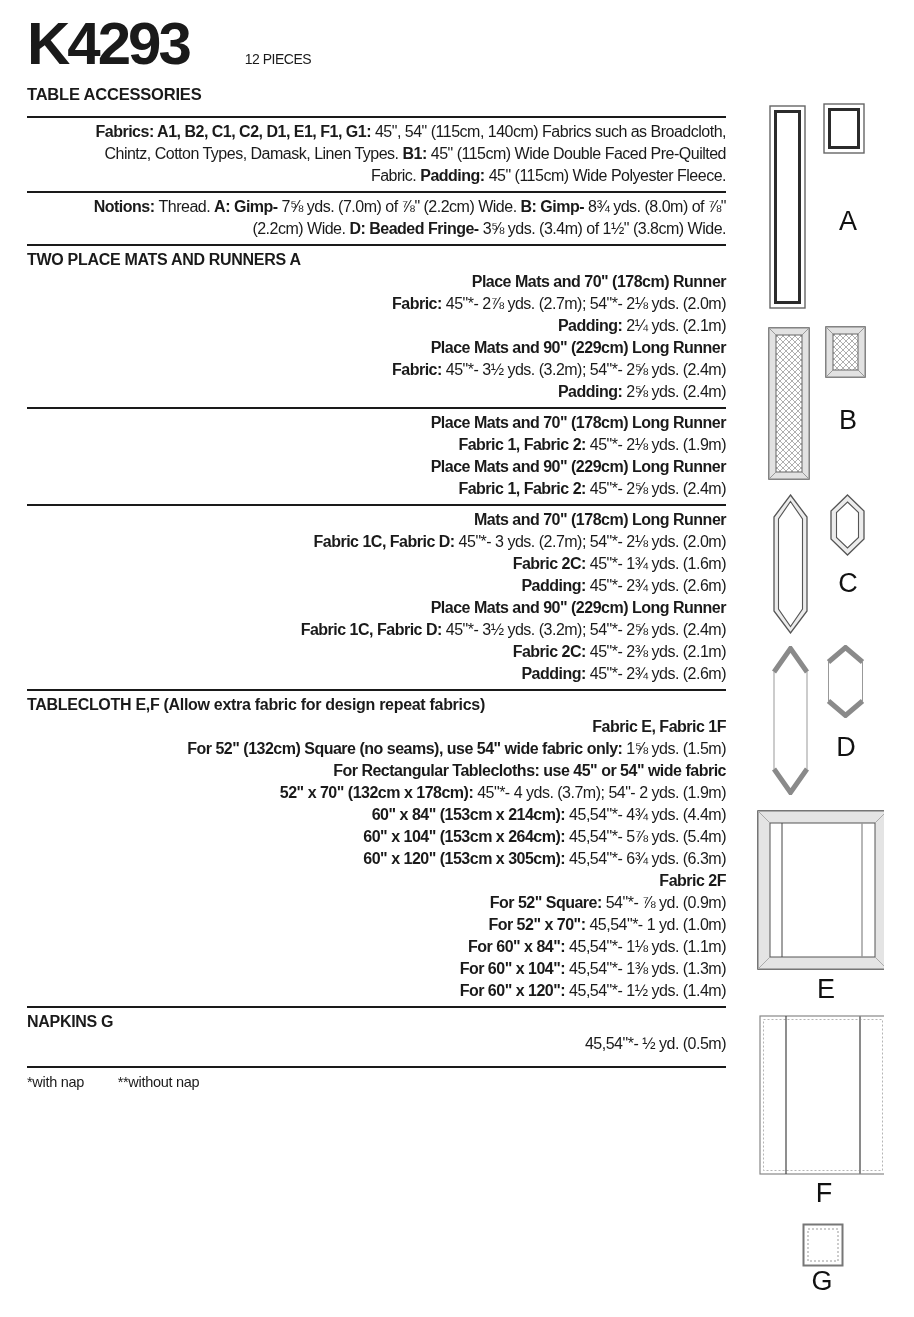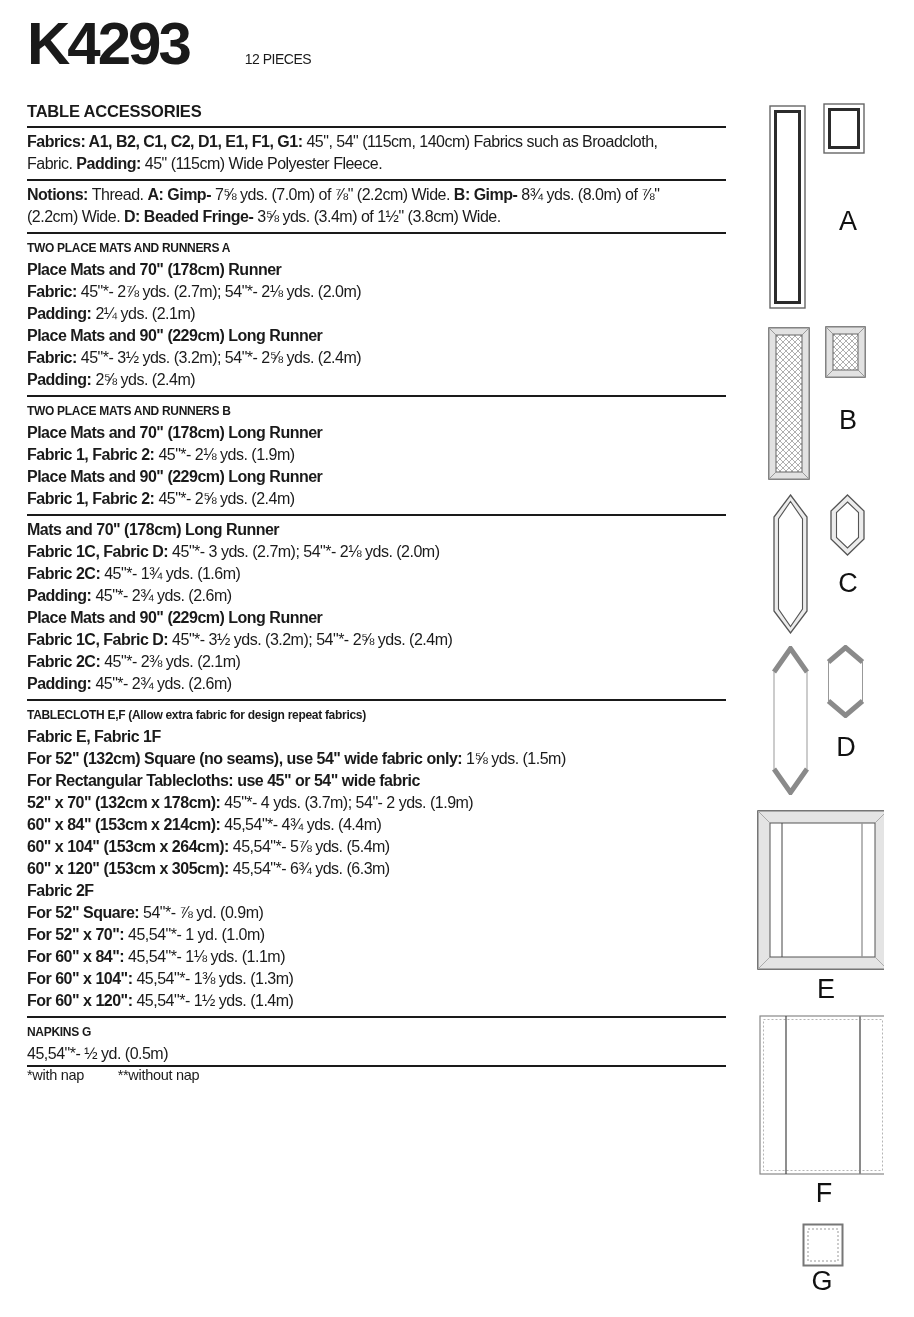--- a/index.html
+++ b/index.html
@@ -7,28 +7,28 @@
     position:relative;width:884px;height:1317px;background:#ffffff;overflow:hidden;
     font-family:"Liberation Sans",sans-serif;color:#1a1a1a;
   }
   
   .content{position:absolute;left:27px;top:12px;width:699px;}
   .title-row{display:flex;align-items:baseline;}
   .pattern-number{
     font-size:60px;font-weight:700;letter-spacing:-3px;line-height:64px;
   }
   .piece-count{font-size:14px;font-weight:400;letter-spacing:-0.5px;margin-left:56px;}
-  .category-title{font-size:16.5px;font-weight:700;letter-spacing:-0.2px;margin-top:26px;padding-bottom:5px;}
+  .category-title{font-size:16.5px;font-weight:700;letter-spacing:-0.2px;margin-top:9px;padding-bottom:12px;}
   .spec-section{border-top:2px solid #1a1a1a;padding-top:3px;padding-bottom:4px;}
-  .sec-heading{font-size:12px;font-weight:700;letter-spacing:-0.3px;line-height:22px;white-space:nowrap;}
-  .spec-line{font-size:16px;line-height:22px;letter-spacing:-0.5px;white-space:nowrap;}
+  .sec-heading{font-size:16px;font-weight:700;letter-spacing:-0.3px;line-height:22px;white-space:nowrap;}
+  .spec-line{font-size:16px;line-height:22px;letter-spacing:-0.5px;white-space:nowrap;text-align:right;}
   .spec-line .b{font-weight:700;}
-  .section-napkins{padding-bottom:0;}
+  .section-napkins{padding-bottom:11px;}
   .footnote{
-    border-top:2px solid #1a1a1a;font-size:14.5px;letter-spacing:-0.3px;
+    border-top:2px solid #1a1a1a;padding-top:6px;font-size:14.5px;letter-spacing:-0.3px;
   }
   .footnote .fn2{margin-left:30px;}
   
   .diagram-col{position:absolute;left:0;top:0;width:914px;height:1317px;pointer-events:none;}
   .dg{position:absolute;}
   .dg-label{
     position:absolute;font-size:27px;font-weight:400;color:#111;
     text-align:center;width:40px;line-height:30px;
   }
 </style>
@@ -40,37 +40,37 @@
   <div class="content">
     <div class="title-row">
       <div class="pattern-number">K4293</div>
       <div class="piece-count">12 PIECES</div>
     </div>
     <div class="category-title">TABLE ACCESSORIES</div>
 
     <div>
         <section class="spec-section">
           <div class="spec-line"><span class="b">Fabrics: A1, B2, C1, C2, D1, E1, F1, G1: </span><span>45", 54" (115cm, 140cm) Fabrics such as Broadcloth,</span></div>
+          <div class="spec-line"><span>Chintz, Cotton Types, Damask, Linen Types. </span><span class="b">B1: </span><span>45" (115cm) Wide Double Faced Pre-Quilted</span></div>
           <div class="spec-line"><span>Fabric. </span><span class="b">Padding: </span><span>45" (115cm) Wide Polyester Fleece.</span></div>
         </section>
         <section class="spec-section">
           <div class="spec-line"><span class="b">Notions: </span><span>Thread. </span><span class="b">A: Gimp- </span><span>7⅝ yds. (7.0m) of ⅞" (2.2cm) Wide. </span><span class="b">B: Gimp- </span><span>8¾ yds. (8.0m) of ⅞"</span></div>
           <div class="spec-line"><span>(2.2cm) Wide. </span><span class="b">D: Beaded Fringe- </span><span>3⅝ yds. (3.4m) of 1½" (3.8cm) Wide.</span></div>
         </section>
         <section class="spec-section">
           <div class="sec-heading">TWO PLACE MATS AND RUNNERS A</div>
           <div class="spec-line"><span class="b">Place Mats and 70" (178cm) Runner</span></div>
           <div class="spec-line"><span class="b">Fabric: </span><span>45"*- 2⅞ yds. (2.7m); 54"*- 2⅛ yds. (2.0m)</span></div>
           <div class="spec-line"><span class="b">Padding: </span><span>2¼ yds. (2.1m)</span></div>
           <div class="spec-line"><span class="b">Place Mats and 90" (229cm) Long Runner</span></div>
           <div class="spec-line"><span class="b">Fabric: </span><span>45"*- 3½ yds. (3.2m); 54"*- 2⅝ yds. (2.4m)</span></div>
           <div class="spec-line"><span class="b">Padding: </span><span>2⅝ yds. (2.4m)</span></div>
         </section>
         <section class="spec-section">
-          <div class="sec-heading">TWO PLACE MATS AND RUNNERS B</div>
           <div class="spec-line"><span class="b">Place Mats and 70" (178cm) Long Runner</span></div>
           <div class="spec-line"><span class="b">Fabric 1, Fabric 2: </span><span>45"*- 2⅛ yds. (1.9m)</span></div>
           <div class="spec-line"><span class="b">Place Mats and 90" (229cm) Long Runner</span></div>
           <div class="spec-line"><span class="b">Fabric 1, Fabric 2: </span><span>45"*- 2⅝ yds. (2.4m)</span></div>
         </section>
         <section class="spec-section">
           <div class="spec-line"><span class="b">Mats and 70" (178cm) Long Runner</span></div>
           <div class="spec-line"><span class="b">Fabric 1C, Fabric D: </span><span>45"*- 3 yds. (2.7m); 54"*- 2⅛ yds. (2.0m)</span></div>
           <div class="spec-line"><span class="b">Fabric 2C: </span><span>45"*- 1¾ yds. (1.6m)</span></div>
           <div class="spec-line"><span class="b">Padding: </span><span>45"*- 2¾ yds. (2.6m)</span></div>

